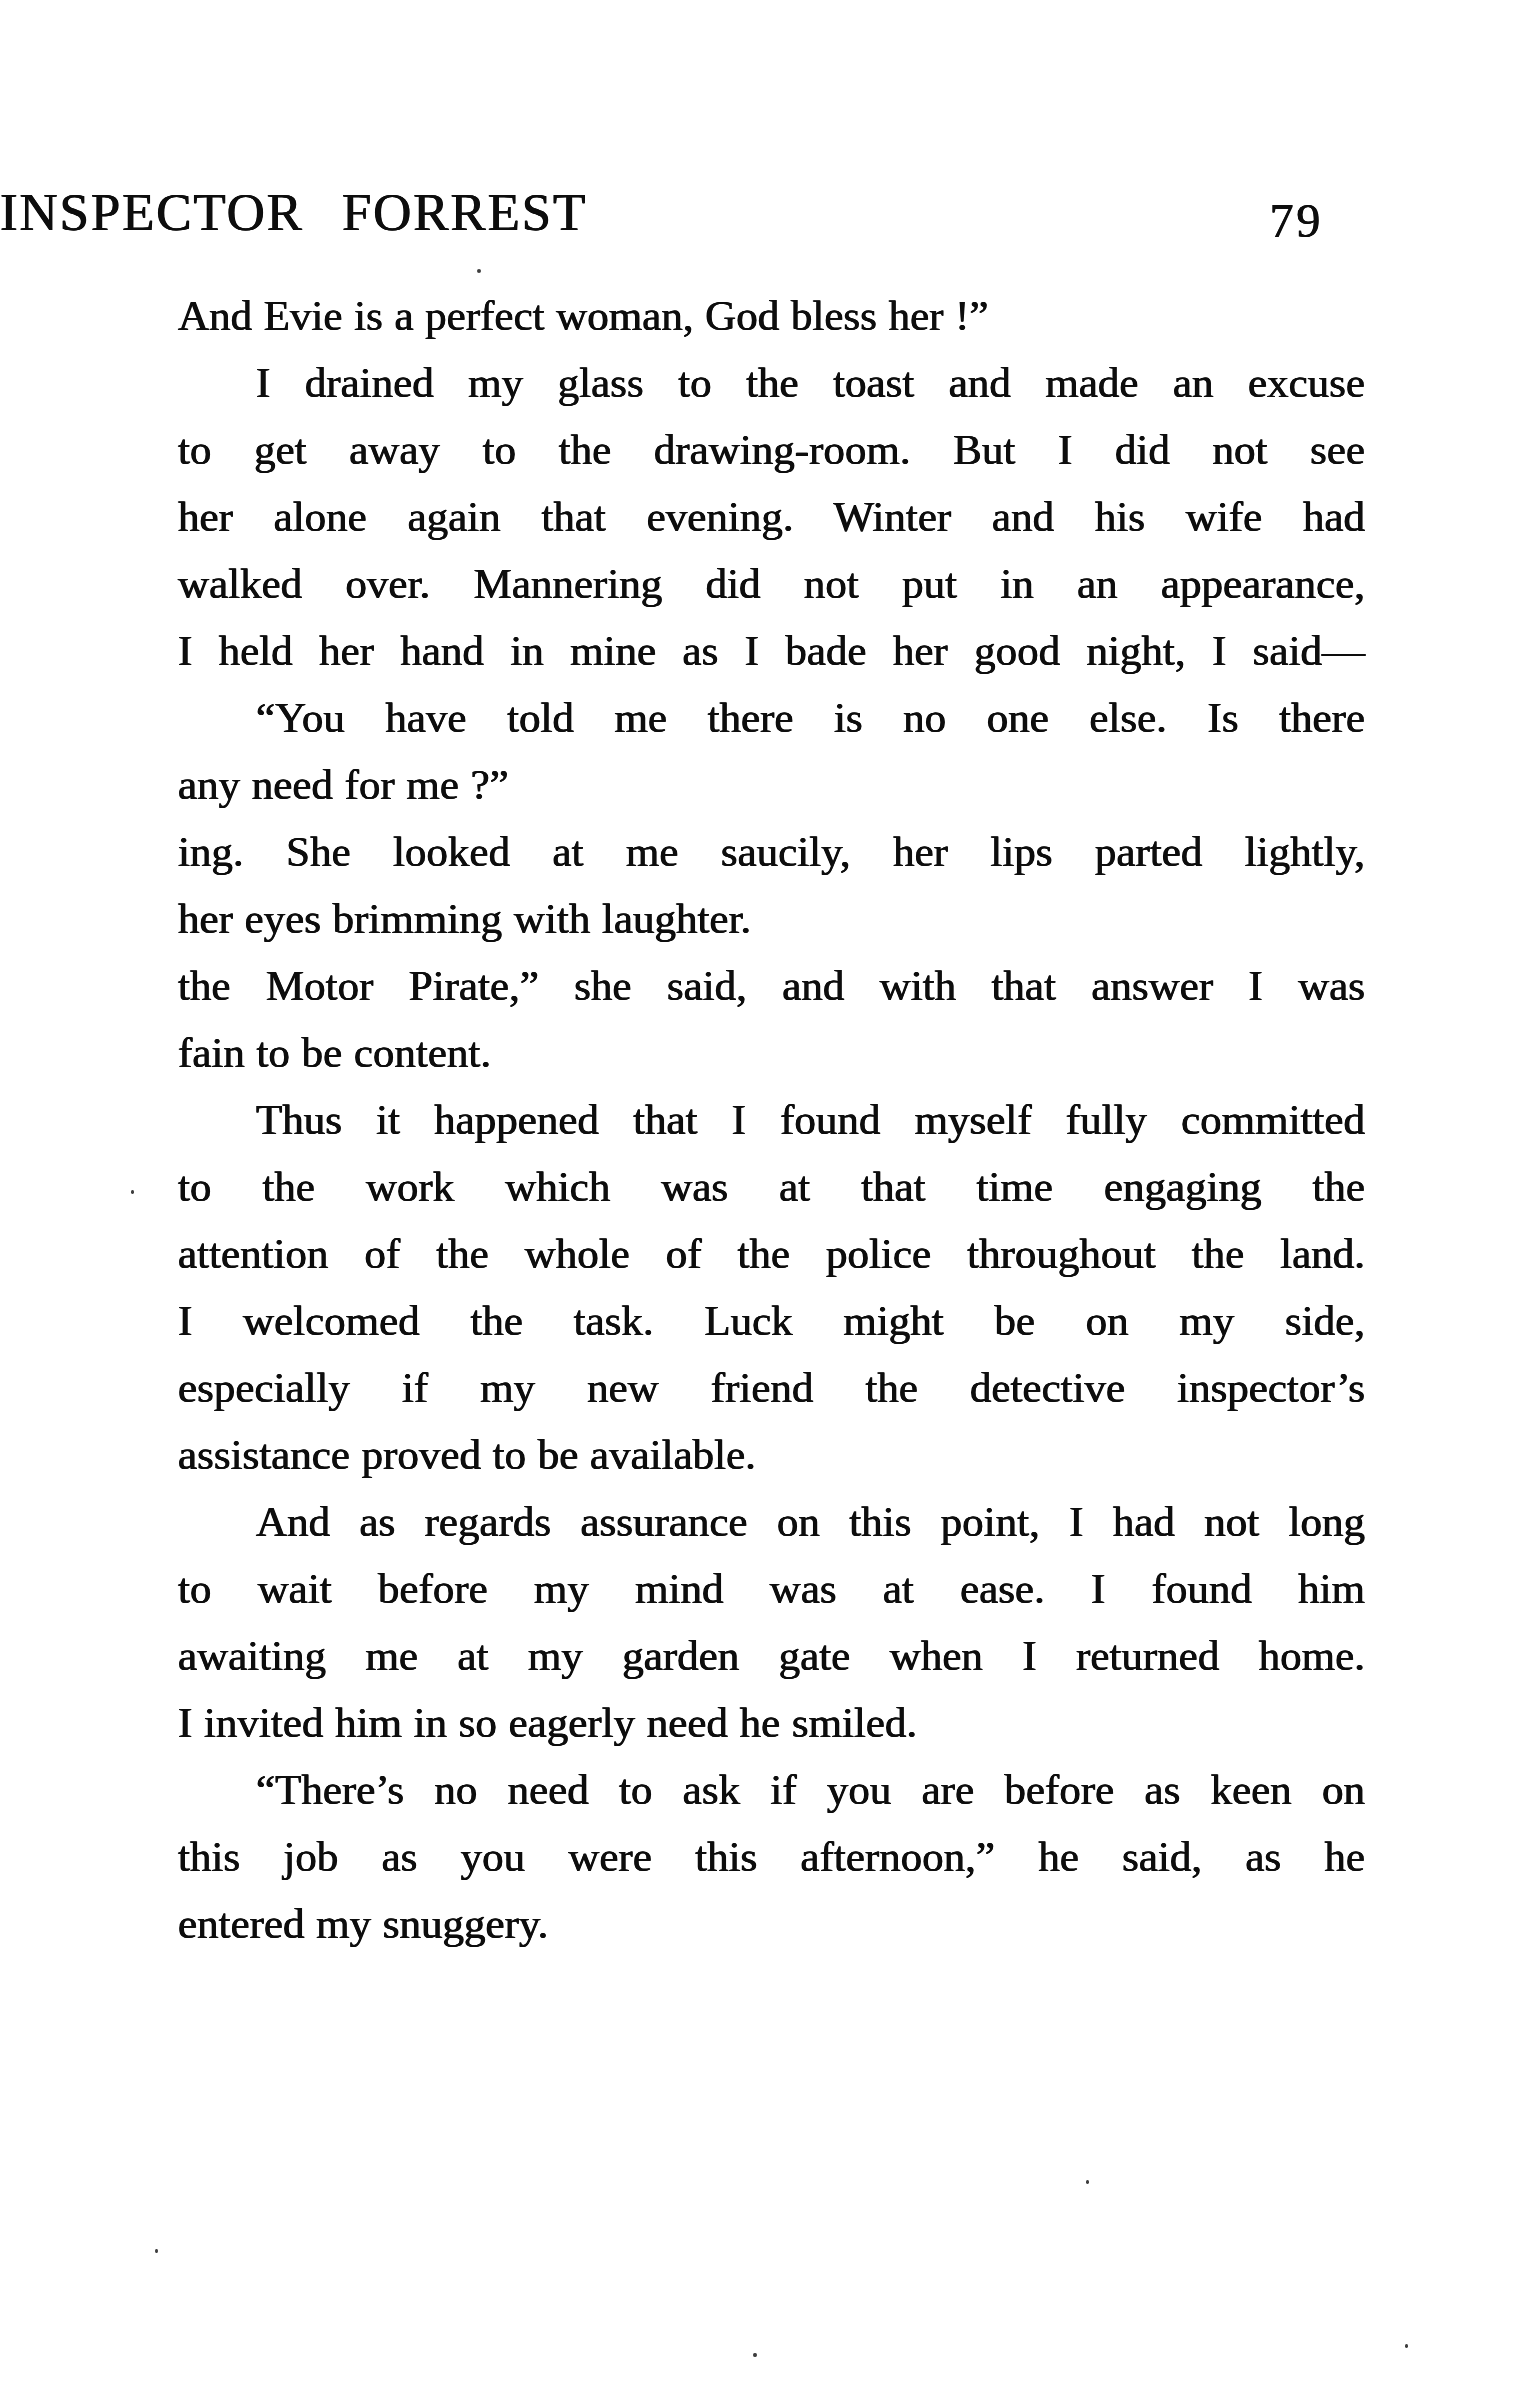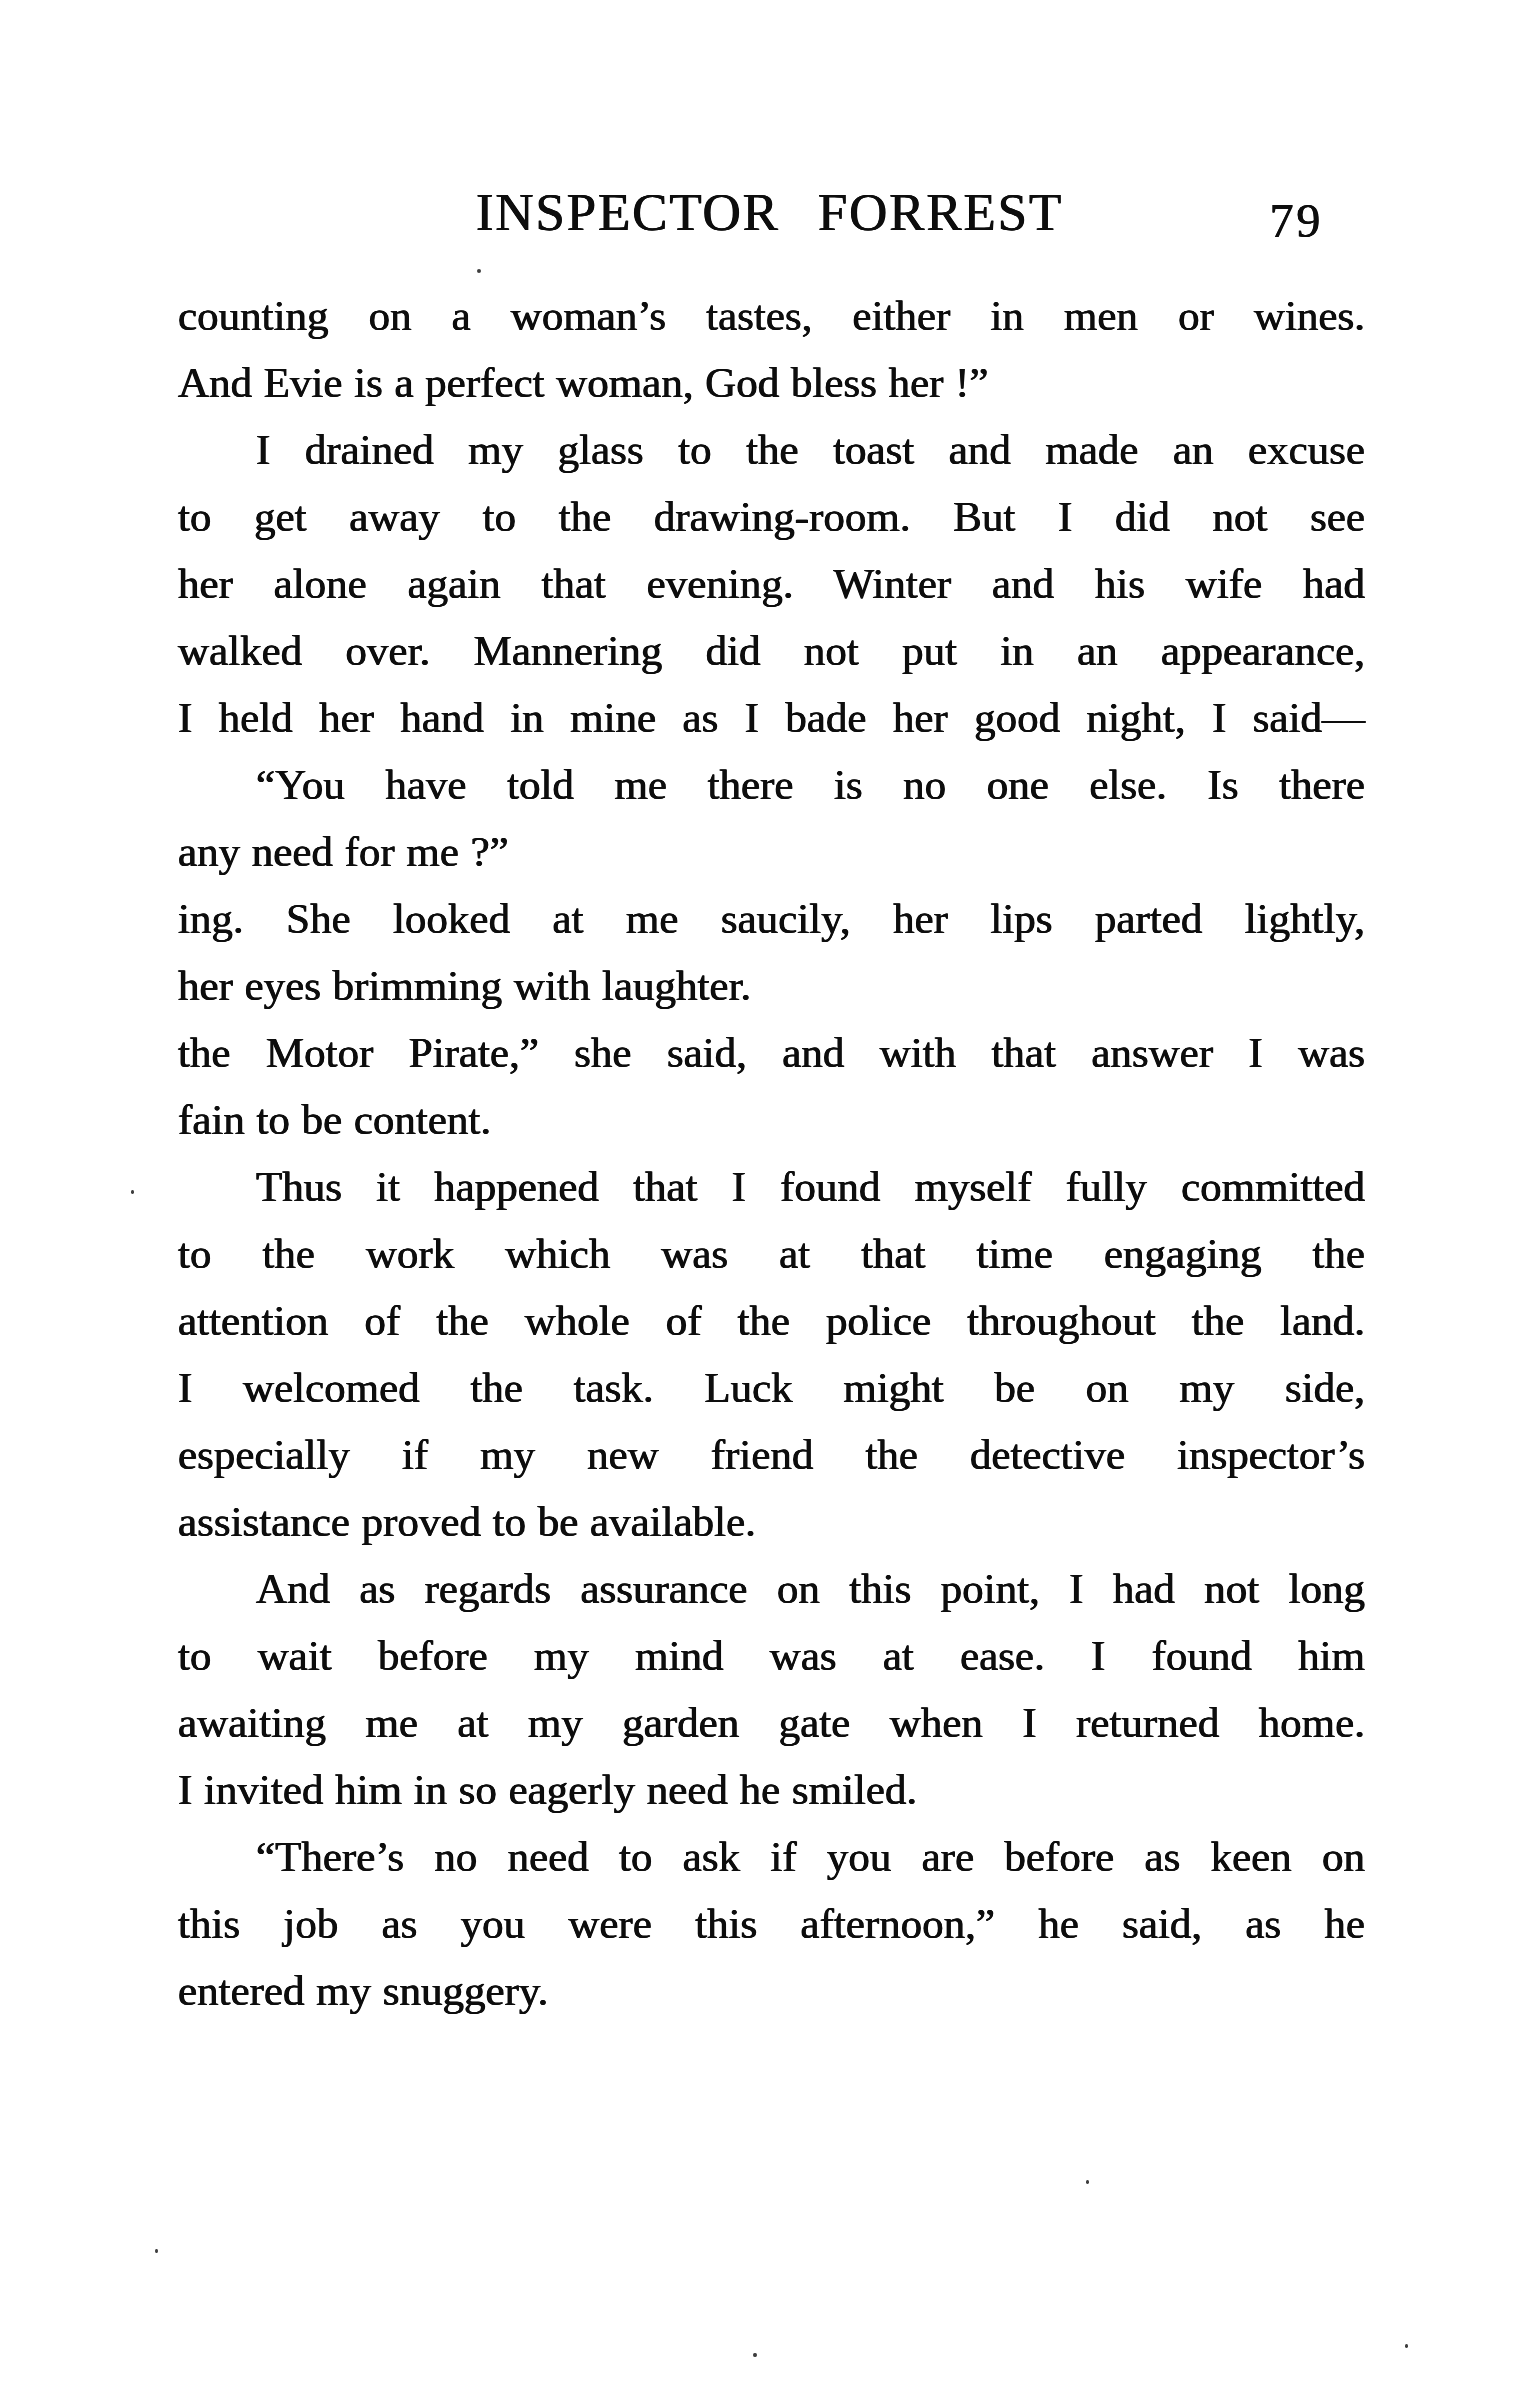--- a/index.html
+++ b/index.html
@@ -16,21 +16,20 @@
     font-family: "Liberation Serif", "DejaVu Serif", serif;
     overflow: hidden;
     
     text-shadow: 0.4px 0 0 currentColor, -0.4px 0 0 currentColor;
   }
   .running-title {
     position: absolute;
     top: 185px;
     left: 0;
     width: 100%;
-    text-align: center;
     font-size: 53px;
     line-height: 55px;
     letter-spacing: 1.8px;
     word-spacing: 23px;
     white-space: nowrap;
   }
   .page-number {
     position: absolute;
     top: 196px;
     right: 216px;
@@ -66,21 +65,20 @@
 </head>
 <body>
 
 <div class="page">
 
   <div class="running-title">INSPECTOR FORREST</div>
 
   <div class="page-number">79</div>
 
   <div class="text-block">
-      <div class="line">counting on a woman’s tastes, either in men or wines.</div>
       <div class="line last">And Evie is a perfect woman, God bless her !”</div>
       <div class="line indent">I drained my glass to the toast and made an excuse</div>
       <div class="line">to get away to the drawing-room. But I did not see</div>
       <div class="line">her alone again that evening. Winter and his wife had</div>
       <div class="line">walked over. Mannering did not put in an appearance,</div>
       <div class="line">I held her hand in mine as I bade her good night, I said—</div>
       <div class="line indent">“You have told me there is no one else. Is there</div>
       <div class="line last">any need for me ?”</div>
       <div class="line">ing. She looked at me saucily, her lips parted lightly,</div>
       <div class="line last">her eyes brimming with laughter.</div>

